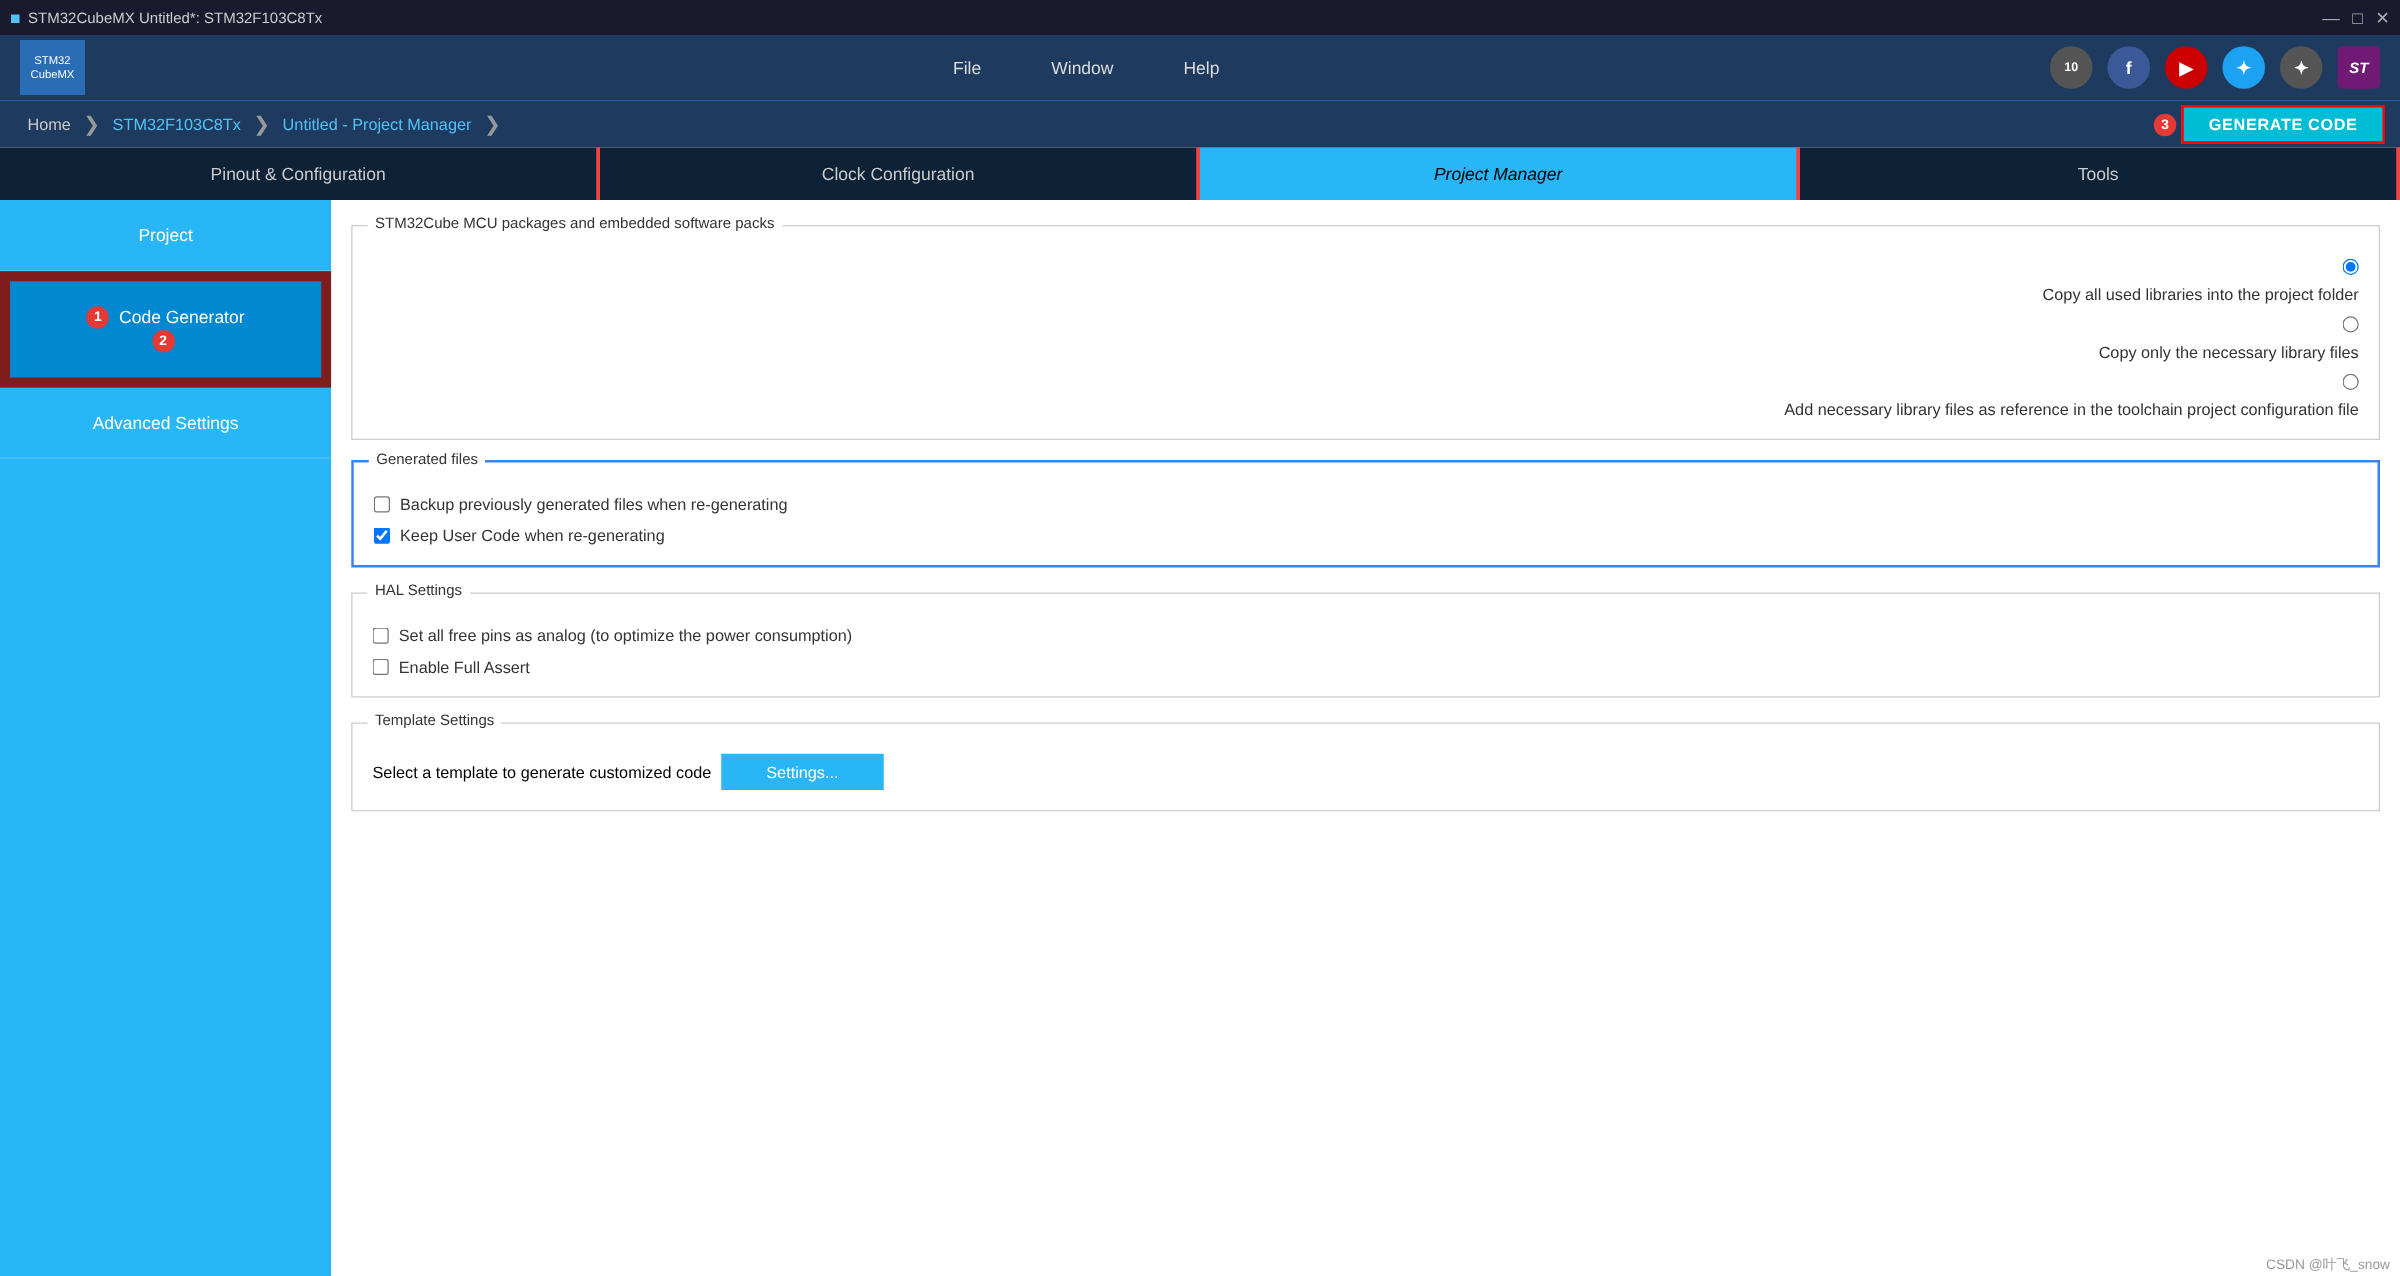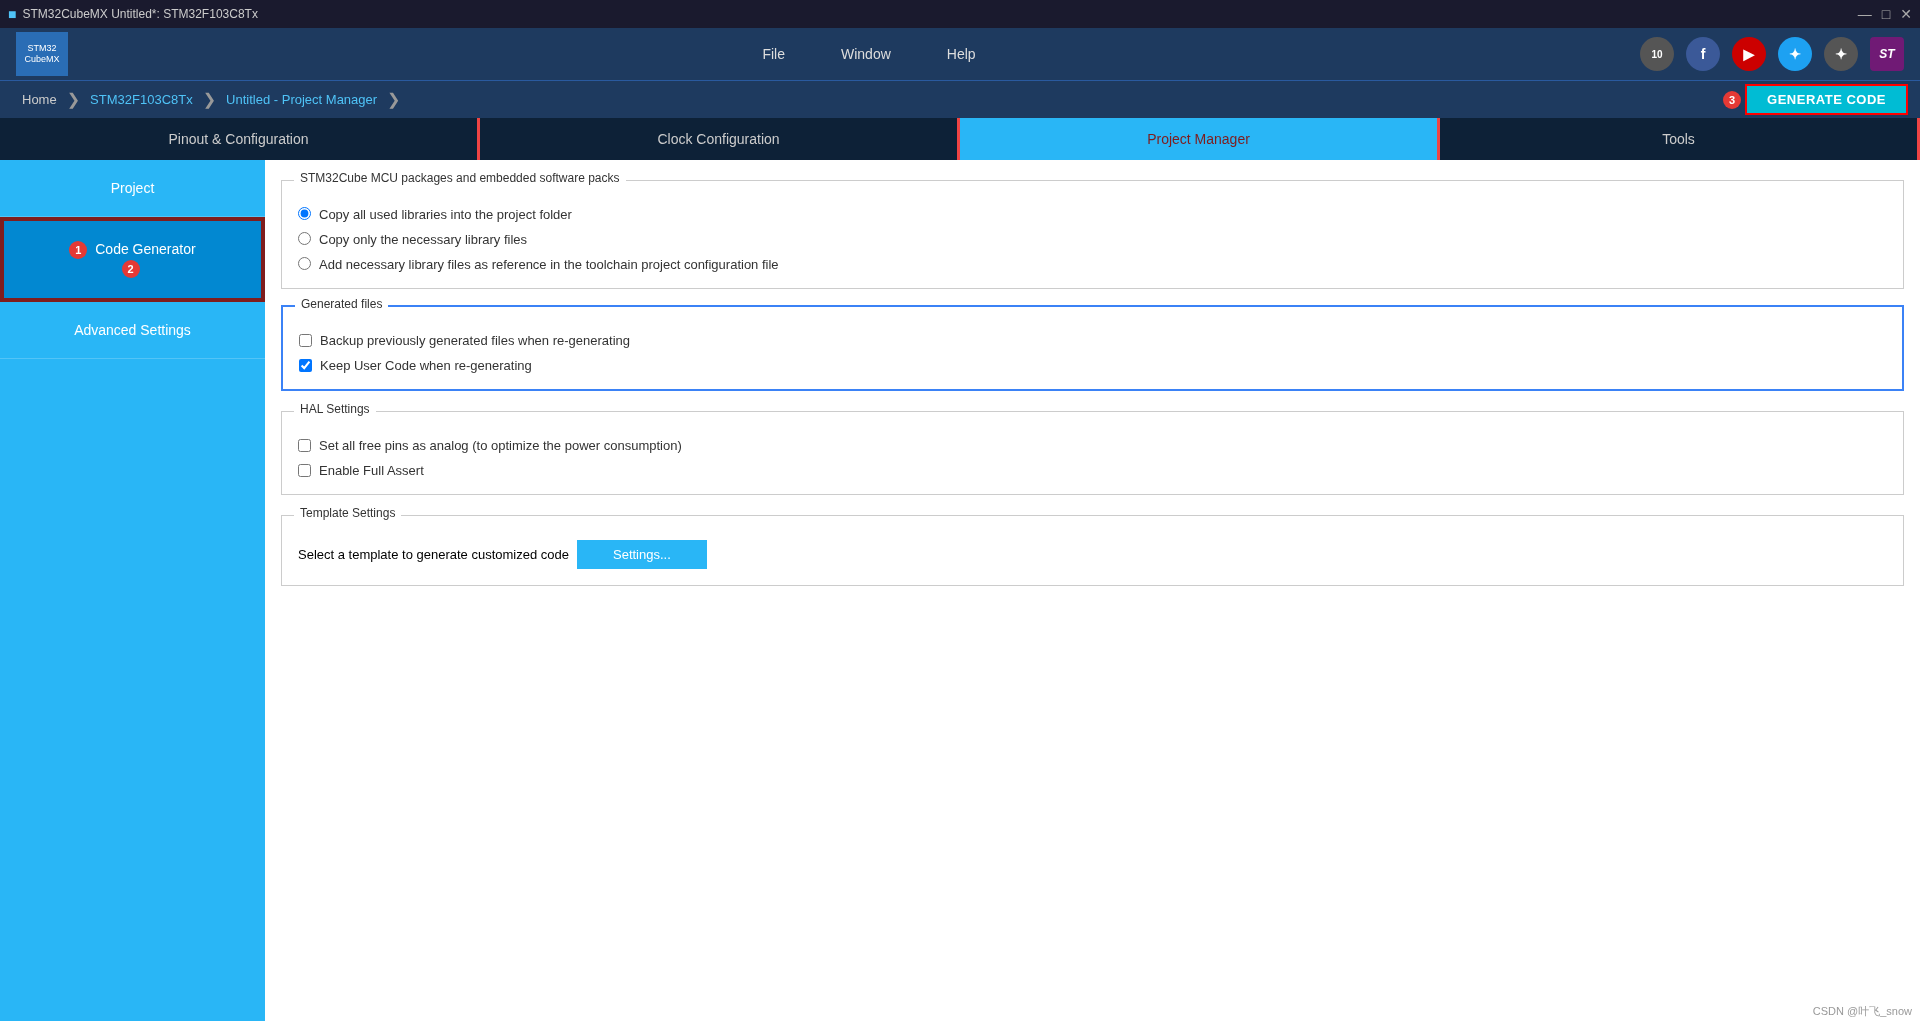--- a/index.html
+++ b/index.html
@@ -90,21 +90,21 @@
     .tab {
       flex: 1;
       display: flex;
       align-items: center;
       justify-content: center;
       color: #ccc;
       font-size: 14px;
       cursor: pointer;
       border-right: 3px solid #ef4444;
     }
-    .tab.active { background: #29b6f6; color: #7f1d1d; }
+    .tab.active { background: #29b6f6; color: #000000; font-style: italic; }
 
     
     .main-layout {
       display: flex;
       height: calc(1021px - 28px - 52px - 38px - 42px);
     }
 
     
     .sidebar {
       width: 265px;
@@ -115,21 +115,21 @@
     .sidebar-item {
       padding: 20px 16px;
       color: white;
       font-size: 14px;
       cursor: pointer;
       text-align: center;
       border-bottom: 1px solid rgba(255,255,255,0.2);
     }
     .sidebar-item.active {
       background: #0288d1;
-      border: 4px solid #7f1d1d;
+      border: 8px solid #7f1d1d;
     }
     .sidebar-badge {
       display: inline-flex;
       background: #e53935;
       color: white;
       border-radius: 50%;
       width: 18px;
       height: 18px;
       align-items: center;
       justify-content: center;
@@ -159,21 +159,21 @@
       top: -10px;
       left: 12px;
       background: white;
       padding: 0 6px;
       font-size: 12px;
       color: #333;
     }
 
     
     .radio-group { display: flex; flex-direction: column; gap: 10px; margin-top: 8px; }
-    .radio-item { display: flex; align-items: flex-start; gap: 8px; font-size: 13px; color: #333; }
+    .radio-item { display: flex; align-items: flex-end; gap: 8px; font-size: 13px; color: #333; flex-direction: column; }
     .radio-item input[type="radio"] { cursor: pointer; }
 
     .check-group { display: flex; flex-direction: column; gap: 10px; margin-top: 8px; }
     .check-item { display: flex; align-items: center; gap: 8px; font-size: 13px; color: #333; }
     .check-item input[type="checkbox"] { cursor: pointer; }
 
     .generated-files-section {
       border: 2px solid #3b82f6;
       margin: 16px;
       position: relative;

